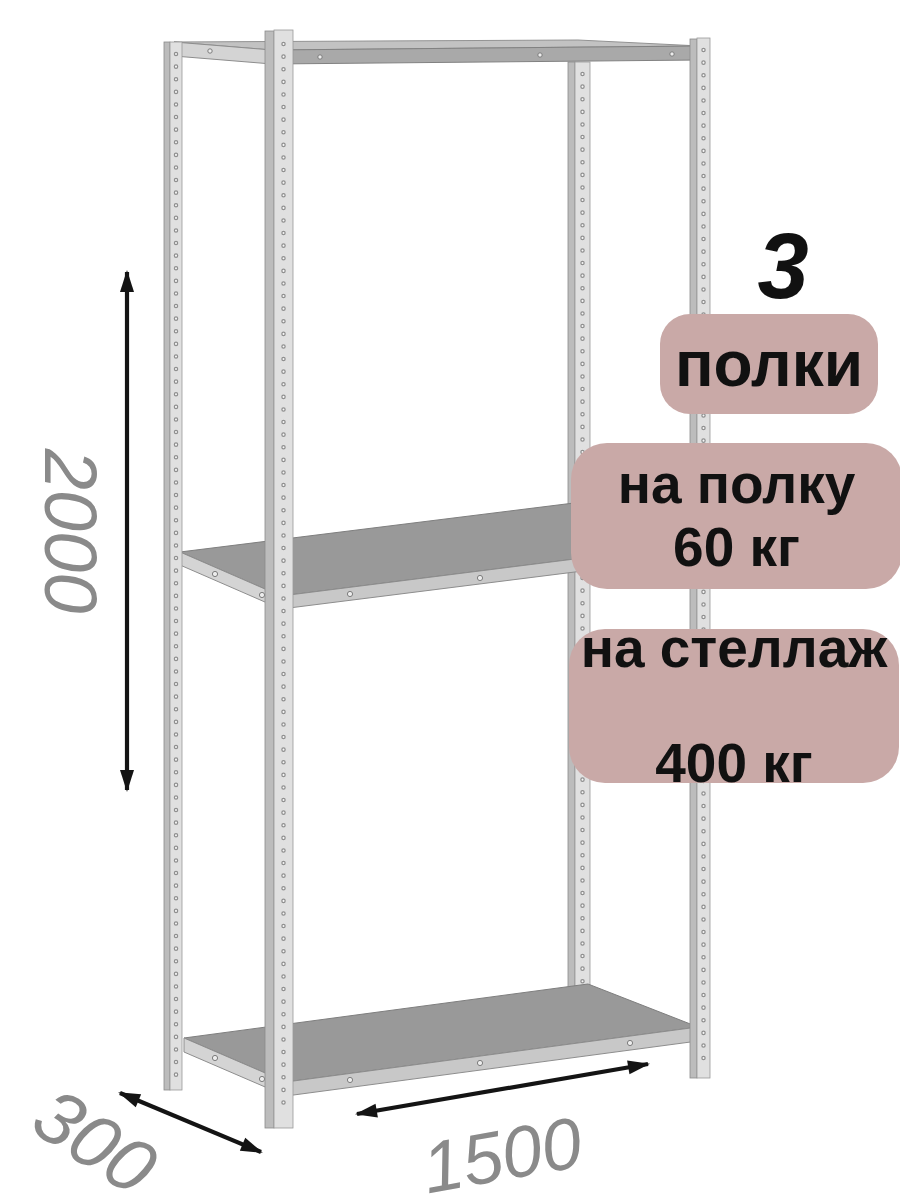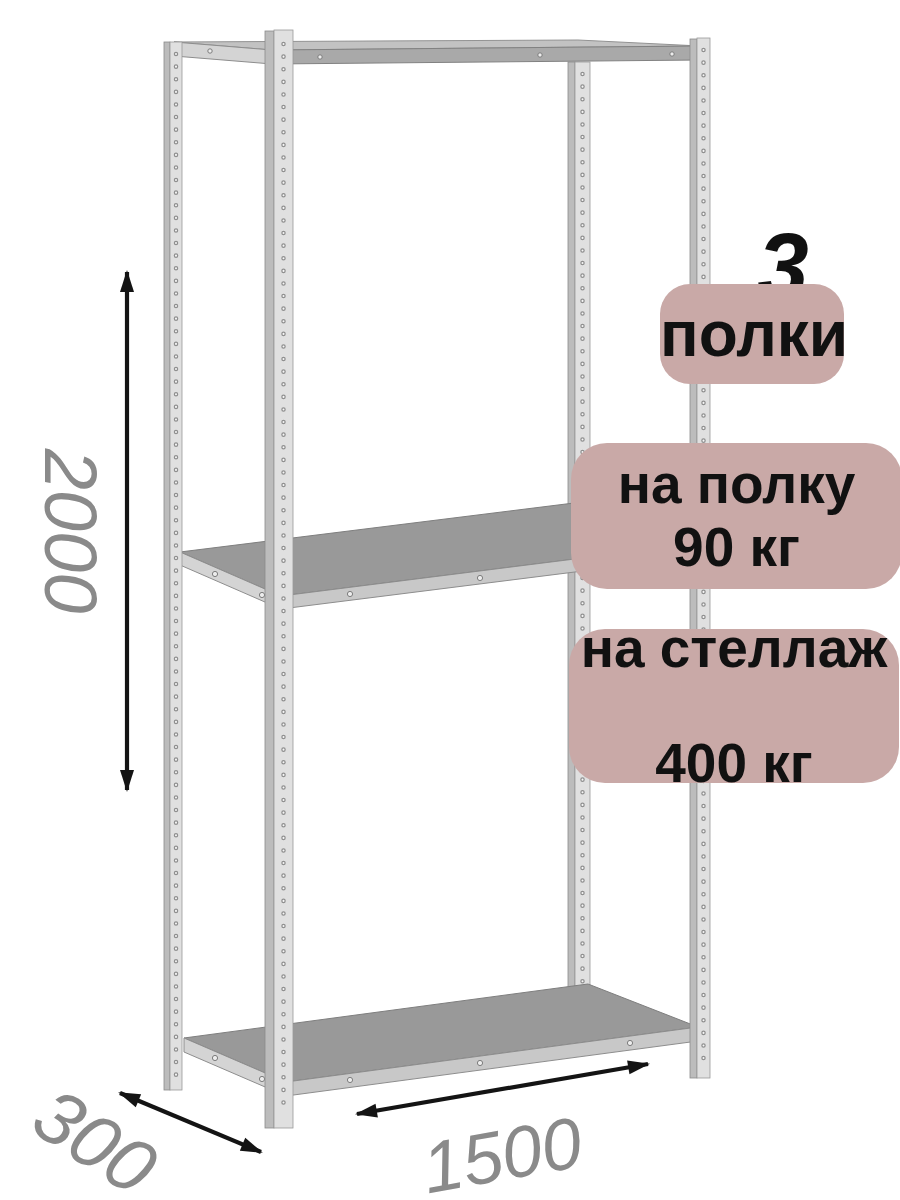--- a/index.html
+++ b/index.html
@@ -64,21 +64,21 @@
   
   .badge{
     position:absolute;
     background:var(--badge-background);
     color:var(--annotation-text);
     font-weight:bold;
     text-align:center;
     white-space:nowrap;
   }
   .badge-shelves{
-    left:660px;top:284px;width:184px;height:100px;
+    left:660px;top:314px;width:218px;height:100px;
     border-radius:30px;
     font-size:64px;line-height:100px;
   }
   .badge-two-line{
     display:flex;flex-direction:column;
     align-items:center;justify-content:center;
     font-size:55px;
     margin-left:20px;
   }
   .badge-shelf-load{
@@ -176,21 +176,21 @@
   <div class="dim dim-height">2000</div>
   <div class="dim dim-depth">300</div>
   <div class="dim dim-width">1500</div>
 
   <div class="count-number">3</div>
 
   <div class="badge badge-shelves">полки</div>
 
   <div class="badge badge-two-line badge-shelf-load">
     <div>на полку</div>
-    <div>90 кг</div>
+    <div>60 кг</div>
   </div>
 
   <div class="badge badge-two-line badge-rack-load">
     <div>на стеллаж</div>
     <div>400 кг</div>
   </div>
 
 </div>
 
 </body></html>

